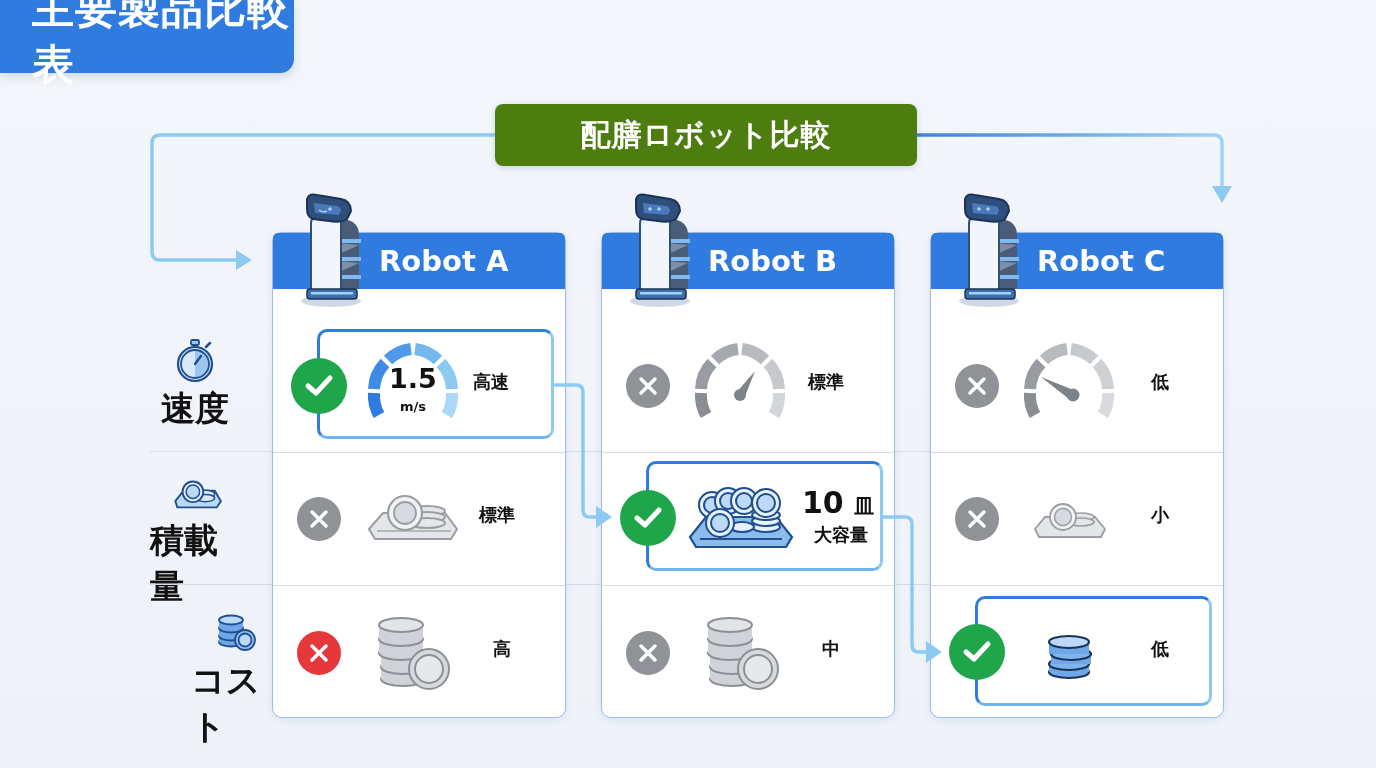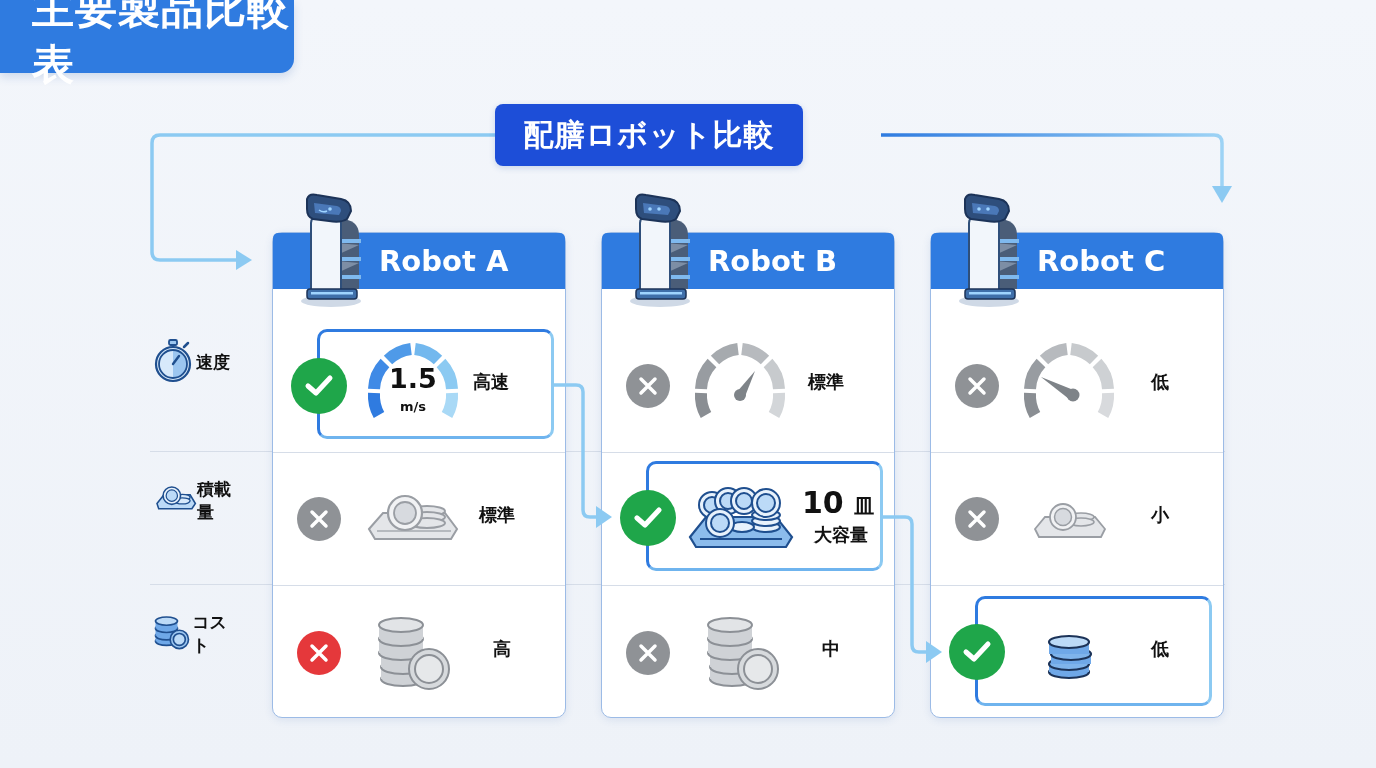--- a/index.html
+++ b/index.html
@@ -15,34 +15,34 @@
     width: 294px; height: 73px;
     background: #2f7be0;
     border-bottom-right-radius: 14px;
     box-shadow: 0 4px 10px rgba(40,90,170,0.18);
     color: #fff; font-weight: bold; font-size: 42px;
     display: flex; align-items: center; padding-left: 32px;
     letter-spacing: 1px;
   }
   .diagram-title {
     position: absolute; left: 495px; top: 104px;
-    width: 308px; height: 62px;
-    background: #1d4ed8; border-radius: 8px;
+    width: 422px; height: 62px;
+    background: #4d7c0f; border-radius: 8px;
     color: #fff; font-weight: bold; font-size: 30px;
     display: flex; align-items: center; justify-content: center;
     letter-spacing: 1px;
     box-shadow: 0 2px 6px rgba(40,90,170,0.2);
     z-index: 3;
   }
   svg.connectors { position: absolute; left: 0; top: 0; z-index: 2; pointer-events: none; }
 
   .row-label {
     position: absolute; left: 150px; width: 90px;
-    display: flex; flex-direction: row; align-items: center;
-    font-weight: bold; font-size: 17px; color: #111;
+    display: flex; flex-direction: column; align-items: center;
+    font-weight: bold; font-size: 34px; color: #111;
   }
   .row-label .ico { width: 46px; height: 46px; margin-bottom: 2px; }
   .row-divider {
     position: absolute; left: 150px; width: 1075px; height: 1px;
     background: #d6dde8; z-index: 1;
   }
 
   .card {
     position: absolute; top: 232px; width: 294px; height: 486px;
     background: #fff; border: 1.5px solid #9cbbe6; border-radius: 10px;
@@ -125,21 +125,21 @@
     <path d="M8 22 L16 12 H46 L52 22 L48 28 H10 Z" fill="#bcdaf7" stroke="#1f4f8f" stroke-width="1.8"></path>
     <ellipse cx="37" cy="15" rx="9" ry="3.5" fill="#d7e9fb" stroke="#1f4f8f" stroke-width="1.5"></ellipse>
     <ellipse cx="37" cy="19" rx="9" ry="3.5" fill="#d7e9fb" stroke="#1f4f8f" stroke-width="1.5"></ellipse>
     <circle cx="25" cy="13" r="10" fill="#e8f2fc" stroke="#1f4f8f" stroke-width="1.8"></circle>
     <circle cx="25" cy="13" r="6.5" fill="#bcdaf7" stroke="#1f4f8f" stroke-width="1.4"></circle>
   </svg>
   <span>積載量</span>
 </div>
 <div class="row-divider" style="top:584px;"></div>
 
-<div class="row-label" style="top:610px;">
+<div class="row-label" style="top:610px;margin-left:41px;">
   <svg class="ico" viewBox="0 0 46 46">
     <g stroke="#1f4f8f" stroke-width="1.8" fill="#6fa8e8">
       <ellipse cx="18" cy="32" rx="12" ry="4.5"></ellipse>
       <rect x="6" y="26" width="24" height="6" fill="#6fa8e8" stroke="none"></rect>
       <ellipse cx="18" cy="26" rx="12" ry="4.5"></ellipse>
       <rect x="6" y="18" width="24" height="8" fill="#6fa8e8" stroke="none"></rect>
       <ellipse cx="18" cy="18" rx="12" ry="4.5"></ellipse>
       <rect x="6" y="10" width="24" height="8" fill="#6fa8e8" stroke="none"></rect>
       <ellipse cx="18" cy="10" rx="12" ry="4.5" fill="#bcdaf7"></ellipse>
       <circle cx="32" cy="30" r="10" fill="#9cc6f0"></circle>

